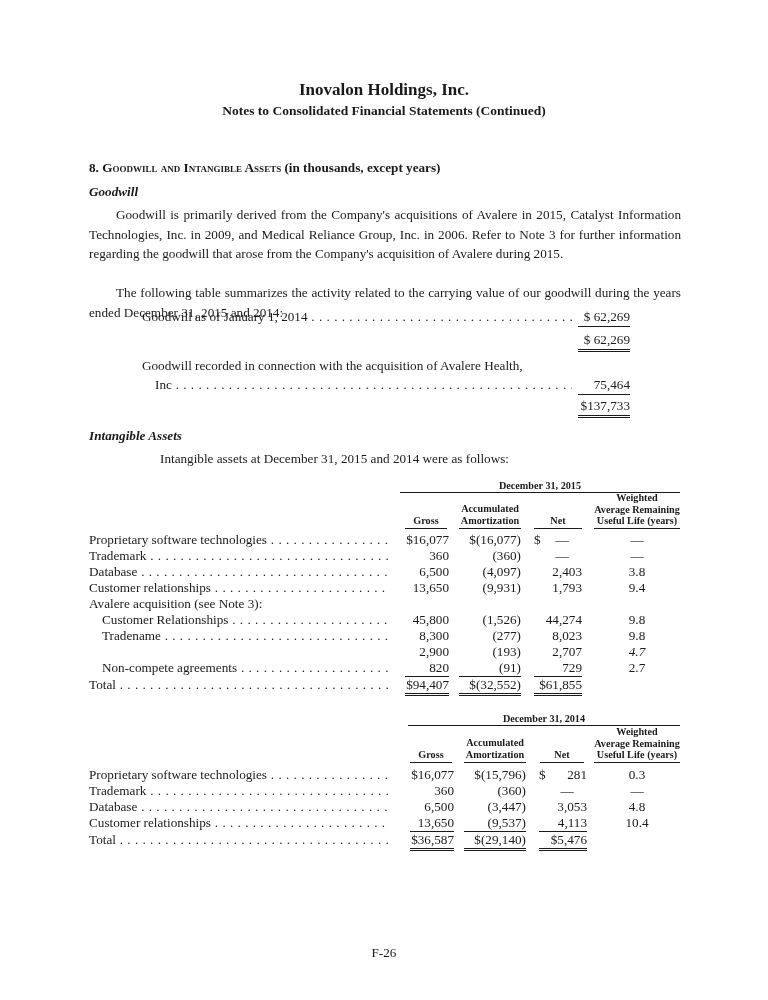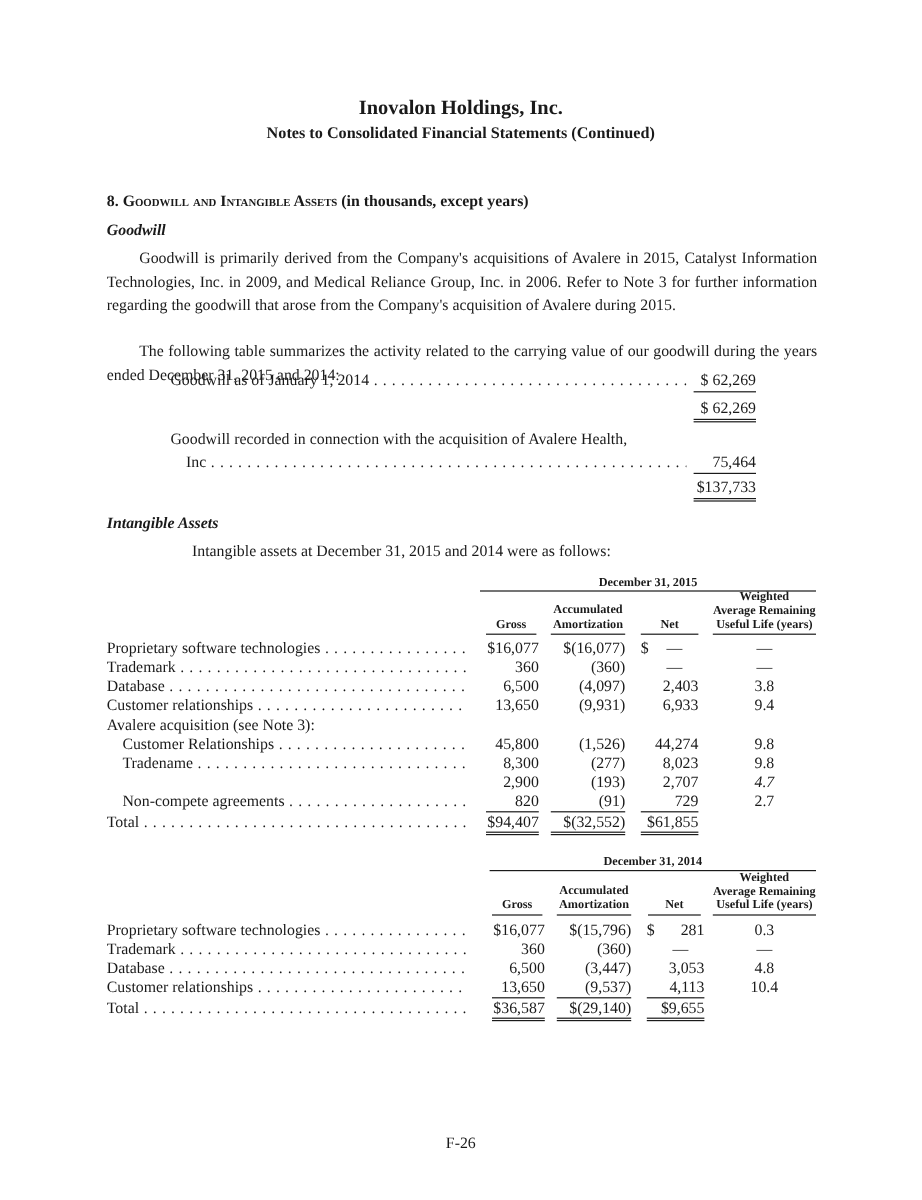--- a/index.html
+++ b/index.html
@@ -114,21 +114,21 @@
         <span class="ia-label dots">Database</span>
         <span class="c" style="left:316px;width:44px;">6,500</span>
         <span class="c" style="left:370px;width:62px;">(4,097)</span>
         <span class="c" style="left:445px;width:48px;">2,403</span>
         <span class="c" style="left:505px;width:86px;text-align:center;">3.8</span>
       </div>
       <div class="ia-row" style="top: 580px;">
         <span class="ia-label dots">Customer relationships</span>
         <span class="c" style="left:316px;width:44px;">13,650</span>
         <span class="c" style="left:370px;width:62px;">(9,931)</span>
-        <span class="c" style="left:445px;width:48px;">6,933</span>
+        <span class="c" style="left:445px;width:48px;">1,793</span>
         <span class="c" style="left:505px;width:86px;text-align:center;">9.4</span>
       </div>
       <div class="ia-row" style="top: 596px;">
         <span class="ia-label" style="overflow: visible;">Avalere acquisition (see Note 3):</span>
       </div>
       <div class="ia-row" style="top: 612px;">
         <span class="ia-label sub dots">Customer Relationships</span>
         <span class="c" style="left:316px;width:44px;">45,800</span>
         <span class="c" style="left:370px;width:62px;">(1,526)</span>
         <span class="c" style="left:445px;width:48px;">44,274</span>
@@ -213,18 +213,18 @@
         <span class="ia-label dots">Customer relationships</span>
         <span class="c ul1" style="left:321px;width:44px;">13,650</span>
         <span class="c ul1" style="left:375px;width:62px;">(9,537)</span>
         <span class="c ul1" style="left:450px;width:48px;">4,113</span>
         <span class="c" style="left:505px;width:86px;text-align:center;">10.4</span>
       </div>
       <div class="ia-row" style="top: 832px;">
         <span class="ia-label dots">Total</span>
         <span class="c ul2" style="left:321px;width:44px;">$36,587</span>
         <span class="c ul2" style="left:375px;width:62px;">$(29,140)</span>
-        <span class="c ul2" style="left:450px;width:48px;">$9,655</span>
+        <span class="c ul2" style="left:450px;width:48px;">$5,476</span>
       </div>
     </div>
 </div>
 
 <div class="abs center" style="top:906px;margin-top:39px;">F-26</div>
 
 </body></html>

